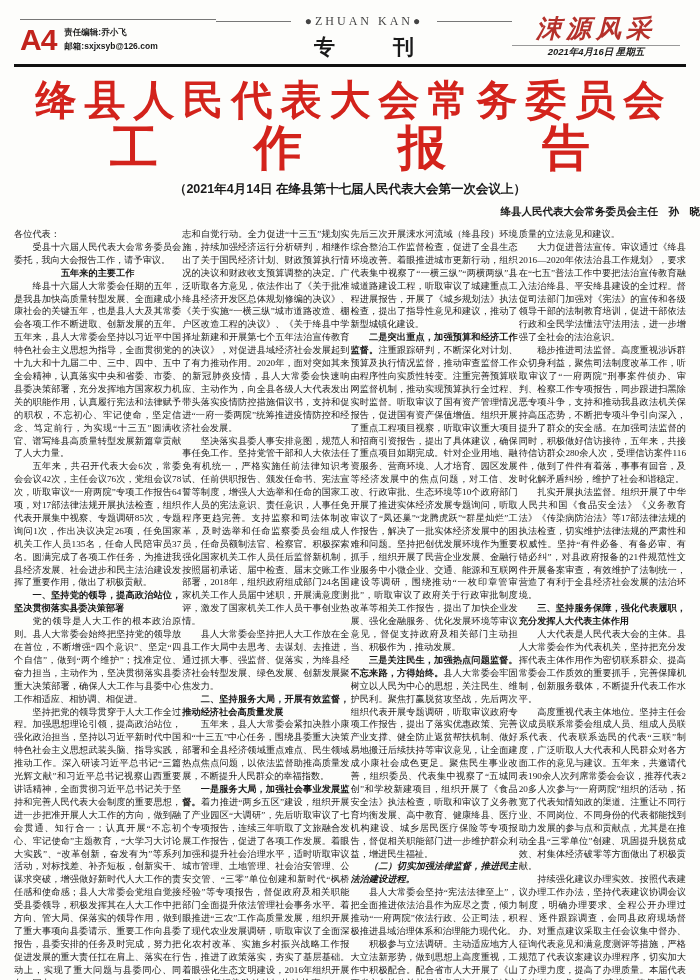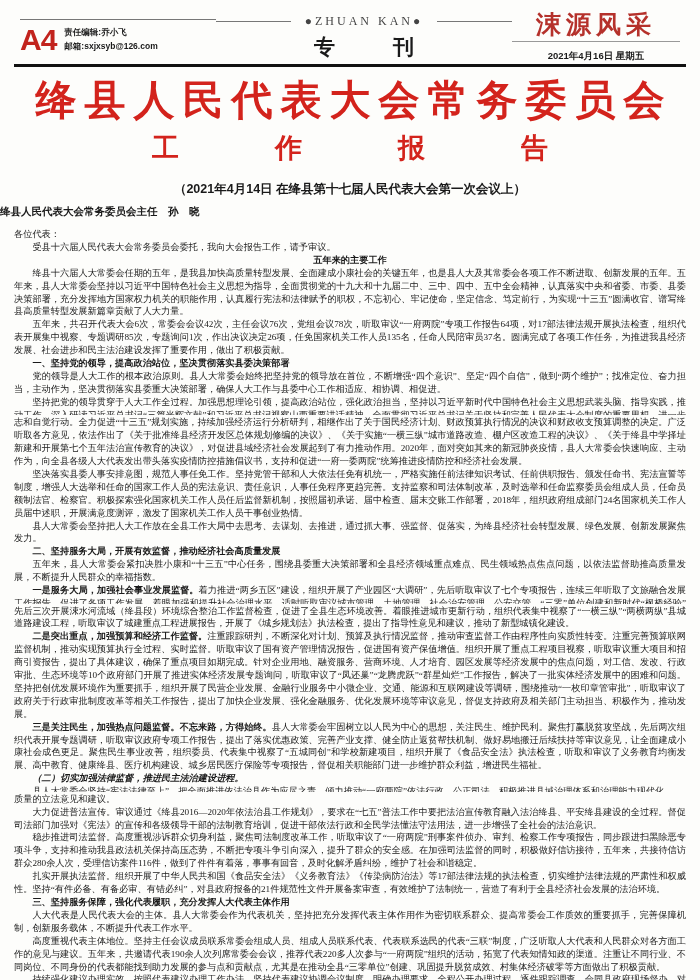--- a/index.html
+++ b/index.html
@@ -11,36 +11,36 @@
   .page-no{color:#c2231d;font-size:30px;font-weight:bold;font-family:"Liberation Sans",sans-serif;
            line-height:30px;margin-right:8px;letter-spacing:-1px;}
   .editor-info{font-size:8.5px;font-weight:bold;line-height:1.6;font-family:"Liberation Sans",sans-serif;}
   .hdr-center{flex:1;text-align:center;}
   .pinyin-row{display:flex;align-items:center;gap:8px;}
   .pinyin-row .hline{flex:1;border-top:1.5px solid #777;}
   .pinyin{font-size:12px;letter-spacing:3px;color:#444;padding:0 6px;font-family:"Liberation Serif",serif;}
   .section-cn{font-size:21px;font-weight:bold;letter-spacing:58px;text-indent:58px;margin-top:4px;
               font-family:"Liberation Serif",serif;}
   .hdr-right{width:168px;text-align:center;}
-  .masthead{color:#b5312b;font-size:25px;font-weight:bold;letter-spacing:5px;
+  .masthead{color:#b5312b;font-size:25px;font-weight:bold;font-style:italic;letter-spacing:5px;
             font-family:"DejaVu Serif",serif;line-height:28px;}
-  .date-line{border-top:1.5px solid #999;margin-top:2px;padding-top:8px;font-size:9.5px;font-weight:bold;
-             font-family:"Liberation Sans",sans-serif;}
+  .date-line{border-top:1.5px solid #999;margin-top:2px;padding-top:0;font-size:9.5px;font-weight:bold;
+             font-family:"Liberation Sans",sans-serif;font-style:italic;}
   .thick-rule{border-bottom:3.5px solid #111;margin:2px 14px 0;}
   
   .title1{color:#d3231c;font-family:"Liberation Sans",sans-serif;font-weight:bold;
           font-size:41px;letter-spacing:8px;text-indent:8px;text-align:center;margin-top:10px;line-height:46px;}
   .title2{color:#d3231c;font-family:"Liberation Sans",sans-serif;font-weight:bold;
-          font-size:27px;letter-spacing:96px;text-indent:96px;text-align:center;line-height:50px;}
+          font-size:48px;letter-spacing:96px;text-indent:96px;text-align:center;line-height:50px;}
   .subtitle{text-align:center;font-size:12.5px;font-weight:bold;margin-top:8px;
             font-family:"Liberation Sans",sans-serif;}
-  .byline{text-align:left;font-size:10.5px;font-weight:bold;margin-top:7px;
+  .byline{text-align:right;font-size:10.5px;font-weight:bold;margin-top:7px;
           font-family:"Liberation Sans",sans-serif;}
   
-  .body-cols{display:flex;gap:1px;margin:9px 14px 0;height:752px;overflow:hidden;flex-direction:column;}
+  .body-cols{display:flex;gap:1px;margin:9px 14px 0;height:752px;overflow:hidden;}
   .col{flex:1;overflow:hidden;}
   .para{margin:0;font-size:9.2px;line-height:12.9px;text-align:justify;word-break:break-all;}
   .para.indent{text-indent:2em;}
   .para.plain{text-indent:0;}
   .para.center-bold{text-align:center;font-weight:bold;font-family:"Liberation Sans",sans-serif;}
   .para.bold-indent{font-weight:bold;text-indent:2em;font-family:"Liberation Sans",sans-serif;}
   .para.kai-indent{font-weight:bold;font-style:italic;text-indent:2em;}
   .para b{font-family:"Liberation Sans",sans-serif;}
 </style>
 </head>

